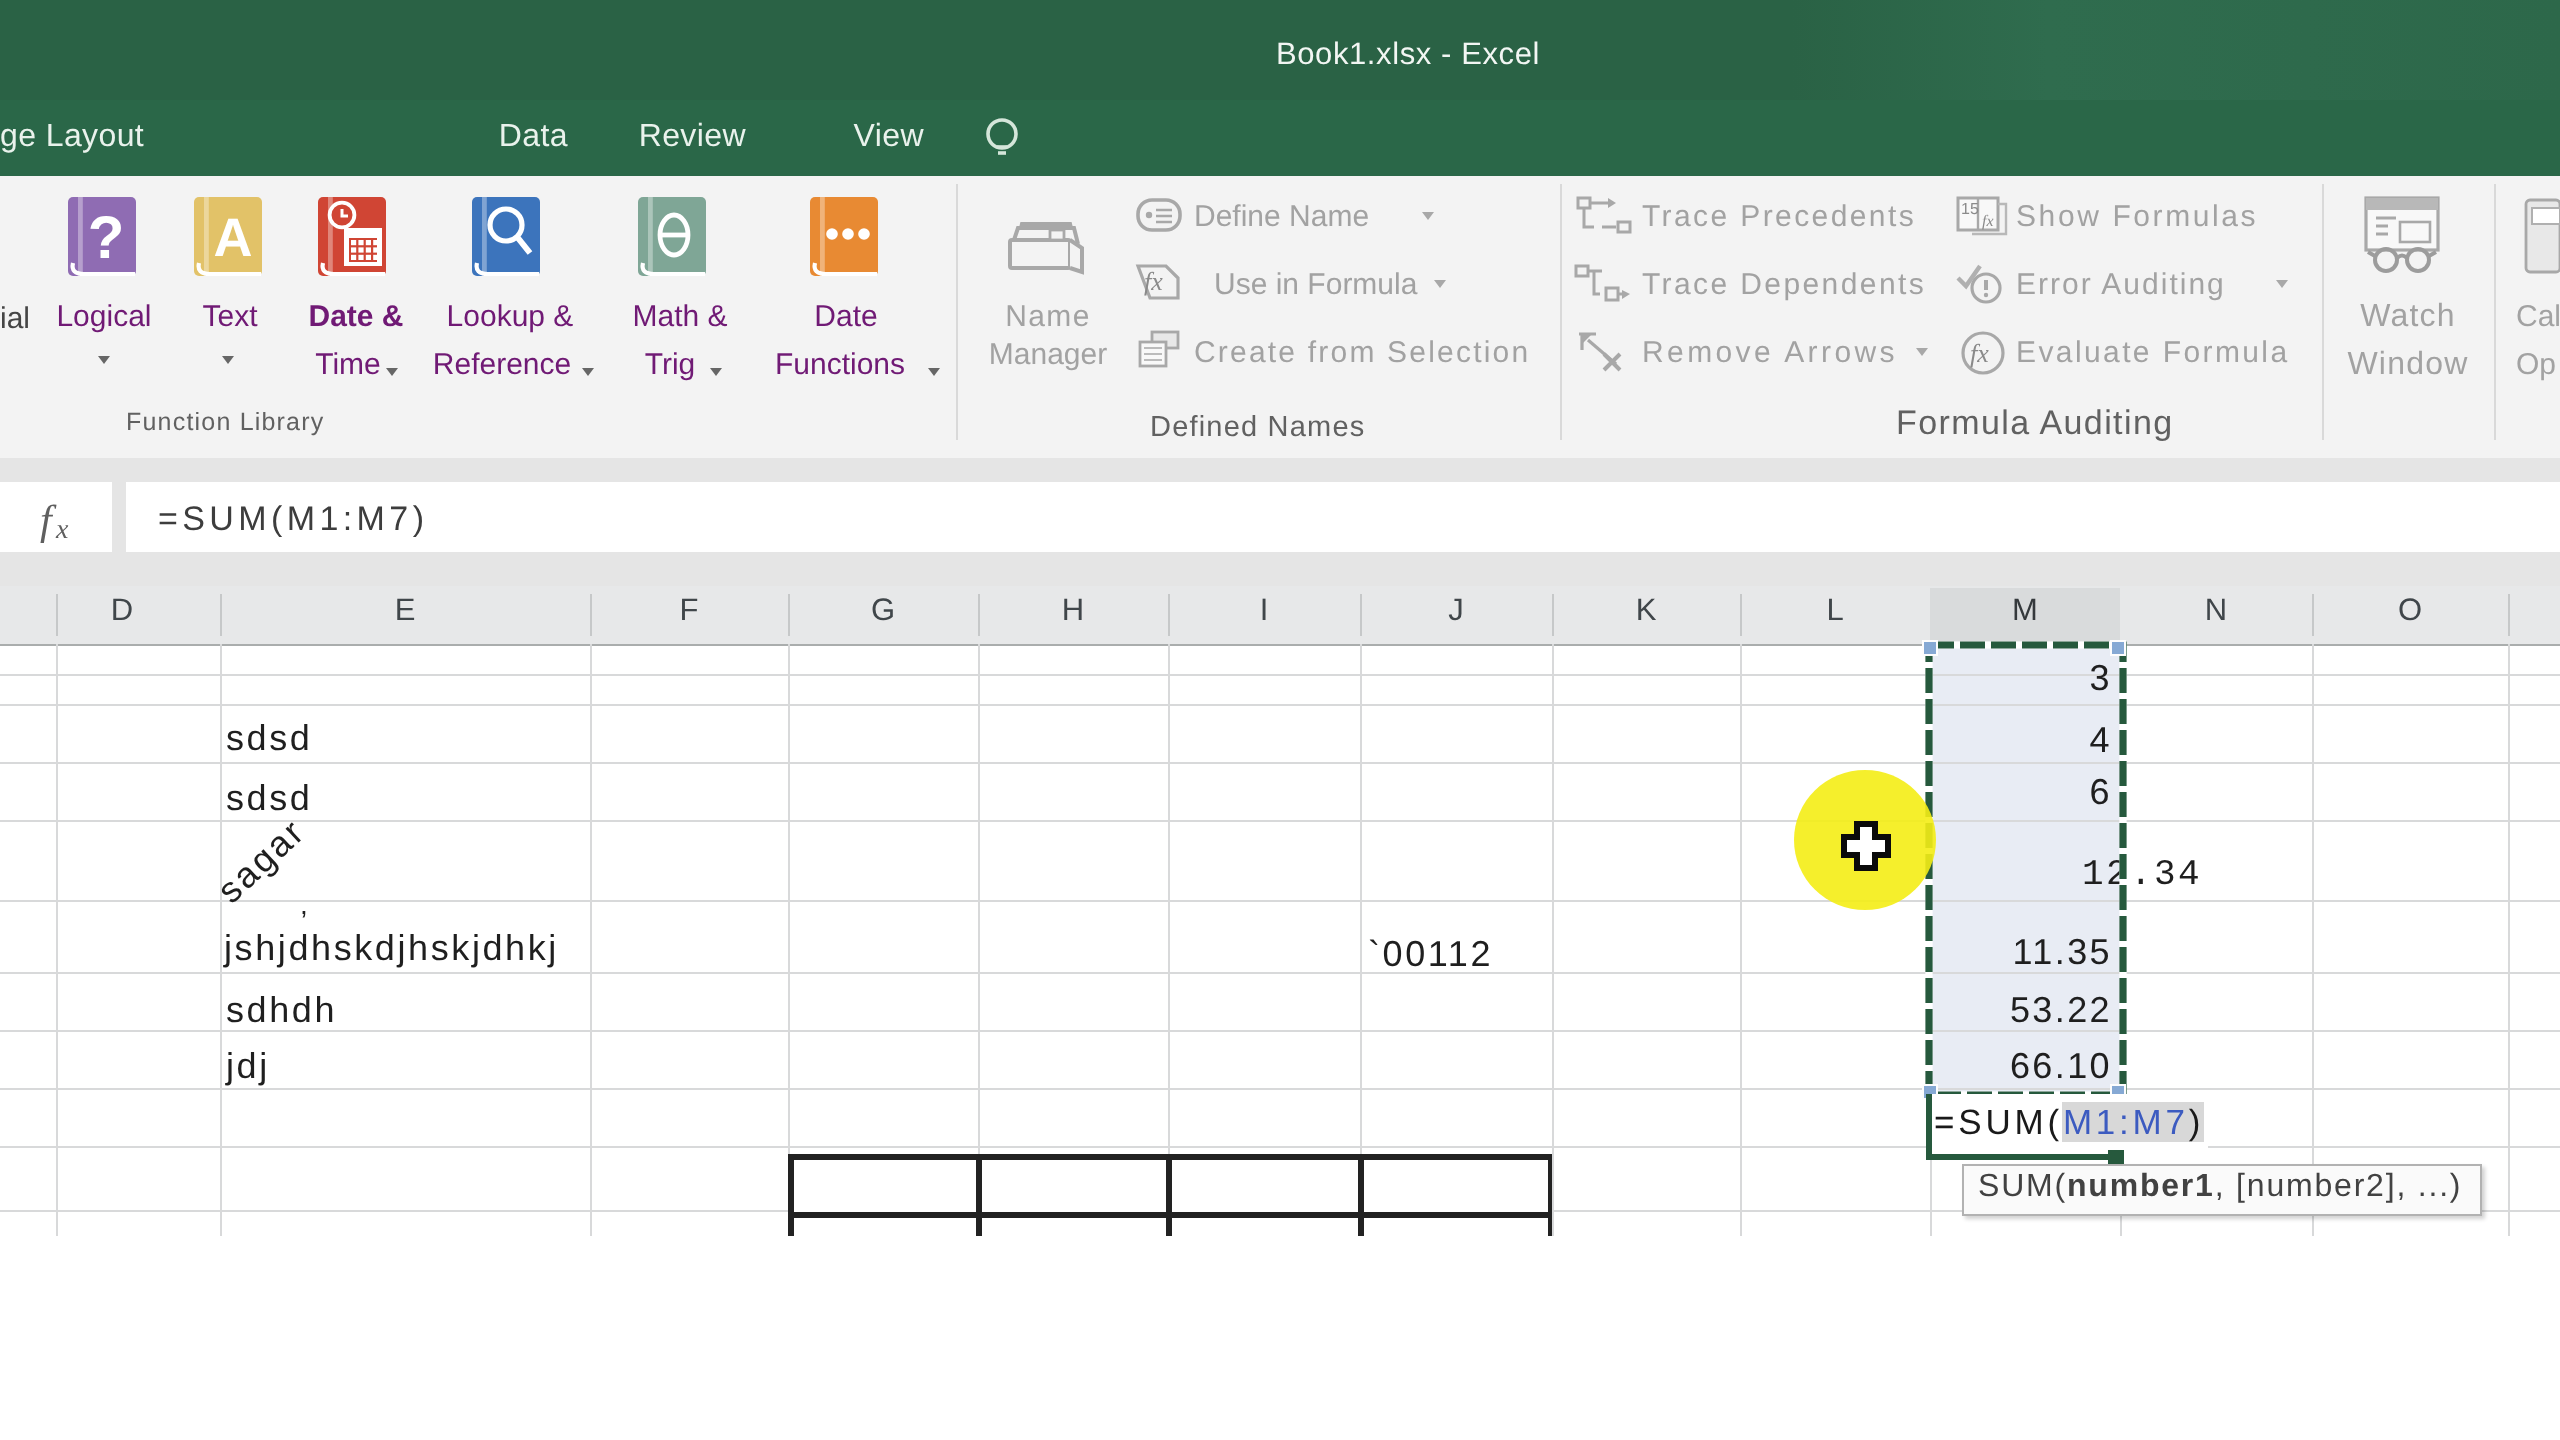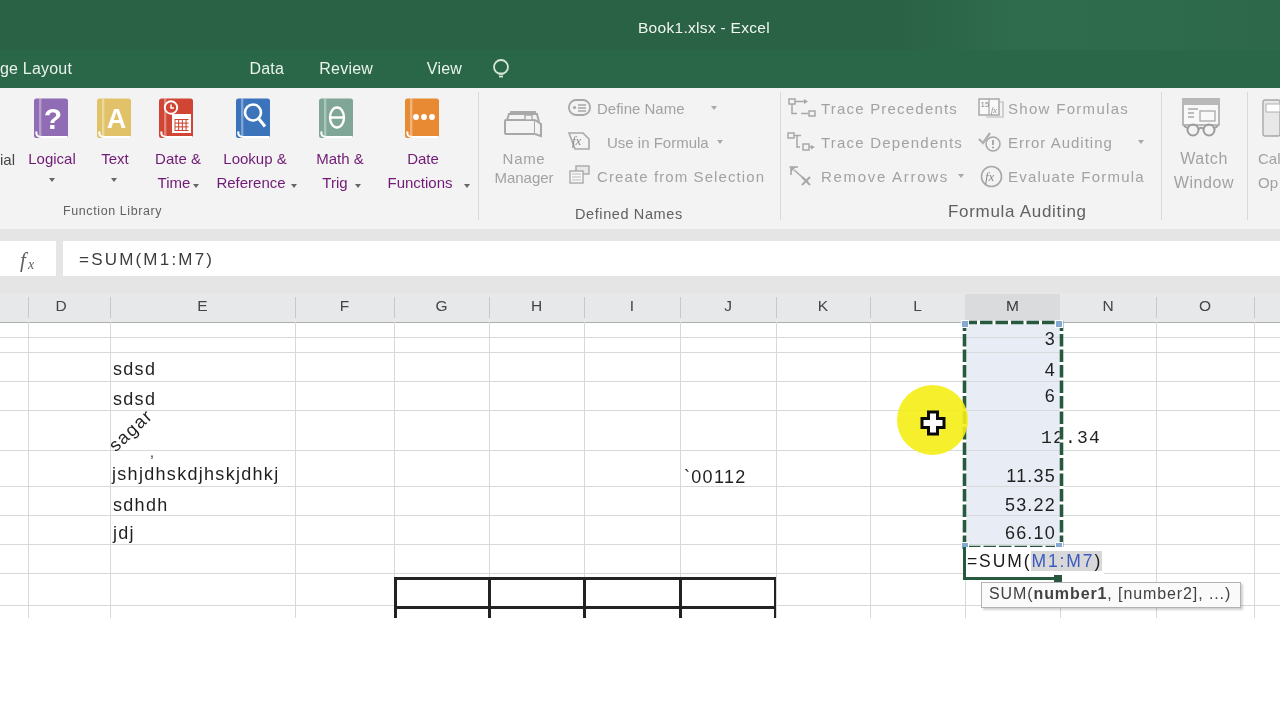--- a/index.html
+++ b/index.html
@@ -86,21 +86,21 @@
       <rect x="21.2" y="25.7" width="2.6" height="2.6" fill="#fff"></rect>
       <rect x="24.9" y="25.7" width="2.6" height="2.6" fill="#fff"></rect>
       <rect x="28.6" y="25.7" width="2.6" height="2.6" fill="#fff"></rect>
       <rect x="17.5" y="29.4" width="2.6" height="2.6" fill="#fff"></rect>
       <rect x="21.2" y="29.4" width="2.6" height="2.6" fill="#fff"></rect>
       <rect x="24.9" y="29.4" width="2.6" height="2.6" fill="#fff"></rect>
       <rect x="28.6" y="29.4" width="2.6" height="2.6" fill="#fff"></rect>
       <circle cx="13" cy="9.5" r="6.2" fill="#d04534" stroke="#fff" stroke-width="1.9"></circle>
       <path d="M13 6.5 L13 10 L16 10" stroke="#fff" stroke-width="1.5" fill="none"></path>
     </svg>
-  <div class="abs biglabel" style="left:147px;top:150px;width:62px;">Date &amp;</div>
+  <div class="abs biglabel" style="left:147px;top:150px;width:62px;font-weight:bold;">Date &amp;</div>
   <div class="abs biglabel" style="left:147px;top:174px;width:54px;">Time</div>
   <div class="abs car" style="left:193px;top:184px;"></div>
   <svg class="abs" style="left:235px;top:98px;" width="36" height="42" viewBox="0 0 36 42">
       <rect x="1" y="0.5" width="34" height="39.5" rx="2.5" fill="#3c74bc"></rect>
       <rect x="6" y="0.5" width="2.4" height="39.5" fill="rgba(255,255,255,0.35)"></rect>
       <path d="M3.5 33.5 Q2.2 39 9 39 L34.5 39" stroke="#fff" stroke-width="2.1" fill="none"></path>
       <circle cx="18" cy="14.5" r="8" fill="none" stroke="#fff" stroke-width="2.6"></circle>
       <path d="M24 21 L30 28.5" stroke="#fff" stroke-width="3"></path>
     </svg>
   <div class="abs biglabel" style="left:215px;top:150px;width:80px;">Lookup &amp;</div>

